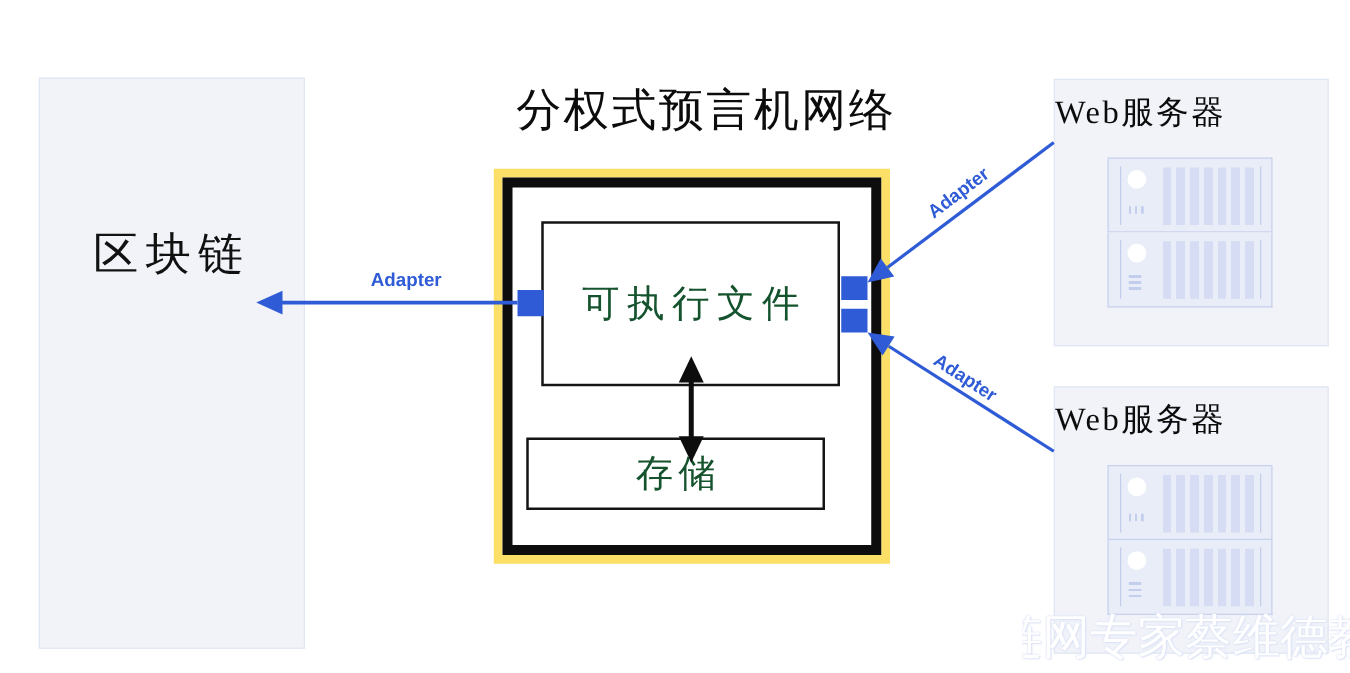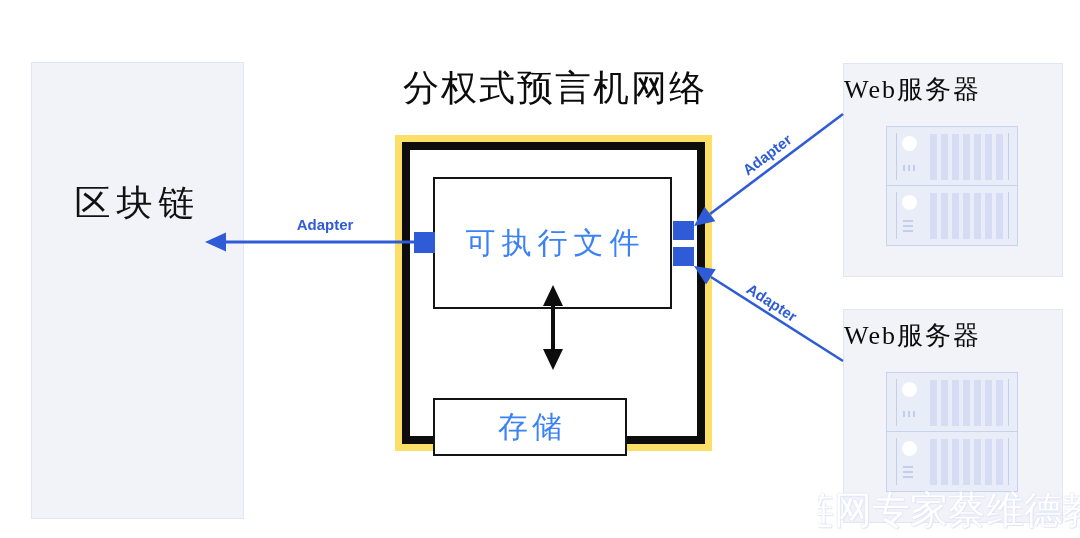--- a/index.html
+++ b/index.html
@@ -22,42 +22,42 @@
   .blockchain-panel { left: 31px; top: 62px; width: 213px; height: 457px; }
   .blockchain-label {
     position: absolute; left: 0; top: 116px; width: 100%;
     text-align: center; font-size: 36px; letter-spacing: 6px;
     color: #111; white-space: nowrap;
   }
 
   
   .center-title {
     position: absolute; left: 393px; top: 64px; width: 324px;
-    text-align: center; font-size: 36px; letter-spacing: 2px;
+    text-align: right; font-size: 36px; letter-spacing: 2px;
     color: #0c0c0c; white-space: nowrap;
   }
 
   
   .oracle-box {
     position: absolute; left: 395px; top: 135px;
     width: 317px; height: 316px;
     background: #fbdf66;
   }
   .oracle-frame {
     position: absolute; left: 7px; top: 7px; right: 7px; bottom: 7px;
     background: #ffffff; border: 8px solid #0d0d0d;
   }
   .inner-box {
     position: absolute; background: #ffffff; border: 2px solid #141414;
     display: flex; align-items: center; justify-content: center;
   }
   .executable-box { left: 38px; top: 42px; width: 239px; height: 132px; }
-  .storage-box   { left: 38px; top: 215px; width: 194px; height: 58px; margin-top: 48px; }
+  .storage-box   { left: 26px; top: 215px; width: 239px; height: 58px; }
   .inner-box .box-label {
-    font-size: 30px; color: #3b82f6; white-space: nowrap; font-family: Liberation Mono, monospace;
+    font-size: 30px; color: #14532d; white-space: nowrap; font-family: Liberation Mono, monospace;
   }
   .executable-box .box-label { letter-spacing: 6px; padding-left: 6px; }
   .storage-box .box-label { letter-spacing: 4px; padding-left: 4px; }
 
   
   .connector { position: absolute; background: #2f5cd6; }
   .connector-left         { left: 414px; top: 232px; width: 21px; height: 21px; }
   .connector-right-top    { left: 673px; top: 221px; width: 21px; height: 19px; }
   .connector-right-bottom { left: 673px; top: 247px; width: 21px; height: 19px; }
 

